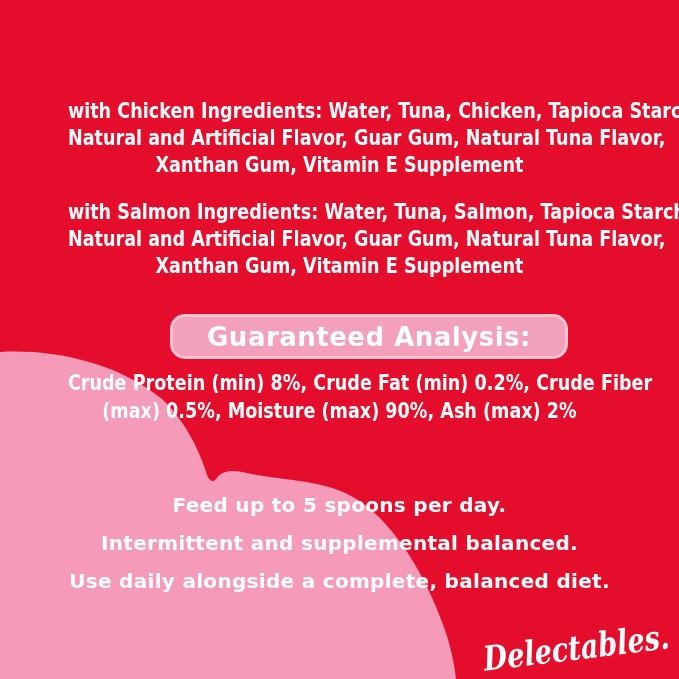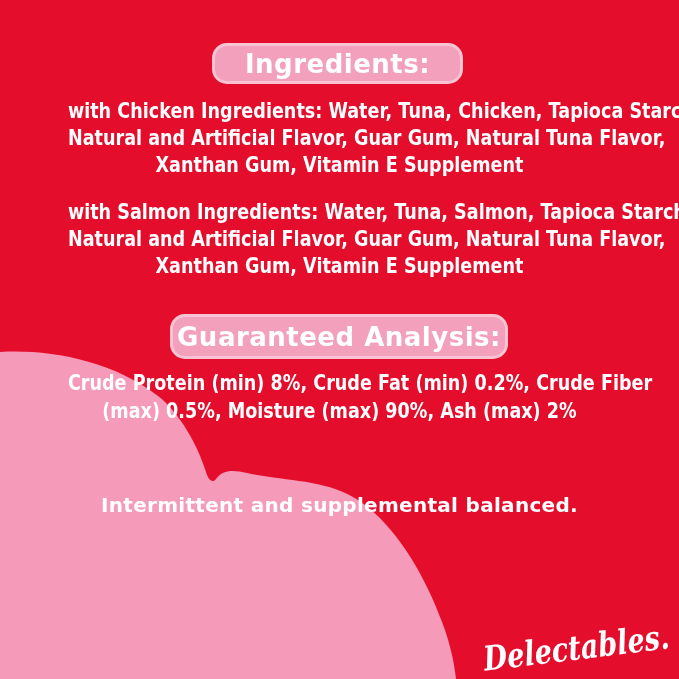--- a/index.html
+++ b/index.html
@@ -21,21 +21,21 @@
     position: absolute;
     background: #f2a0bb;
     border: 3px solid #f8c4d3;
     border-radius: 15px;
     box-sizing: border-box;
     display: flex;
     align-items: center;
     justify-content: center;
   }
   .pill-ingredients { left: 212px; top: 43px; width: 251px; height: 41px; }
-  .pill-ga          { left: 170px; top: 314px; width: 338px; height: 45px; }
+  .pill-ga          { left: 170px; top: 314px; width: 398px; height: 45px; }
   .pill-label {
     color: #ffffff;
     font-weight: bold;
     font-size: 26px;
     letter-spacing: 0.5px;
     white-space: nowrap;
   }
   .cond-para {
     position: absolute;
     left: 0; right: 0;
@@ -86,23 +86,20 @@
              C 48 349, 112 360, 158 396
              C 180 413, 198 446, 206 472
              C 208 479, 212 484, 216 479
              C 223 469, 234 470, 247 473
              C 283 481, 322 479, 353 497
              C 391 519, 423 570, 442 622
              C 449 640, 454 660, 456 679
              L 0 679 Z" fill="#f59ab9"></path>
   </svg>
 
-  <div class="pill pill-ingredients">
-    <span class="pill-label">Ingredients:</span>
-  </div>
 
   <div class="cond-para para-chicken">
     <div>with Chicken Ingredients: Water, Tuna, Chicken, Tapioca Starch,</div>
     <div>Natural and Artificial Flavor, Guar Gum, Natural Tuna Flavor,</div>
     <div>Xanthan Gum, Vitamin E Supplement</div>
   </div>
 
   <div class="cond-para para-salmon">
     <div>with Salmon Ingredients: Water, Tuna, Salmon, Tapioca Starch,</div>
     <div>Natural and Artificial Flavor, Guar Gum, Natural Tuna Flavor,</div>
@@ -112,18 +109,20 @@
   <div class="pill pill-ga">
     <span class="pill-label">Guaranteed Analysis:</span>
   </div>
 
   <div class="cond-para para-ga">
     <div>Crude Protein (min) 8%, Crude Fat (min) 0.2%, Crude Fiber</div>
     <div>(max) 0.5%, Moisture (max) 90%, Ash (max) 2%</div>
   </div>
 
   <div class="feeding">
+    <div class="feed-line">Feed up to 5 spoons per day.</div>
     <div class="feed-line">Intermittent and supplemental balanced.</div>
+    <div class="feed-line">Use daily alongside a complete, balanced diet.</div>
   </div>
 
   <div class="logo">Delectables.</div>
 
 </div>
 
 </body></html>

